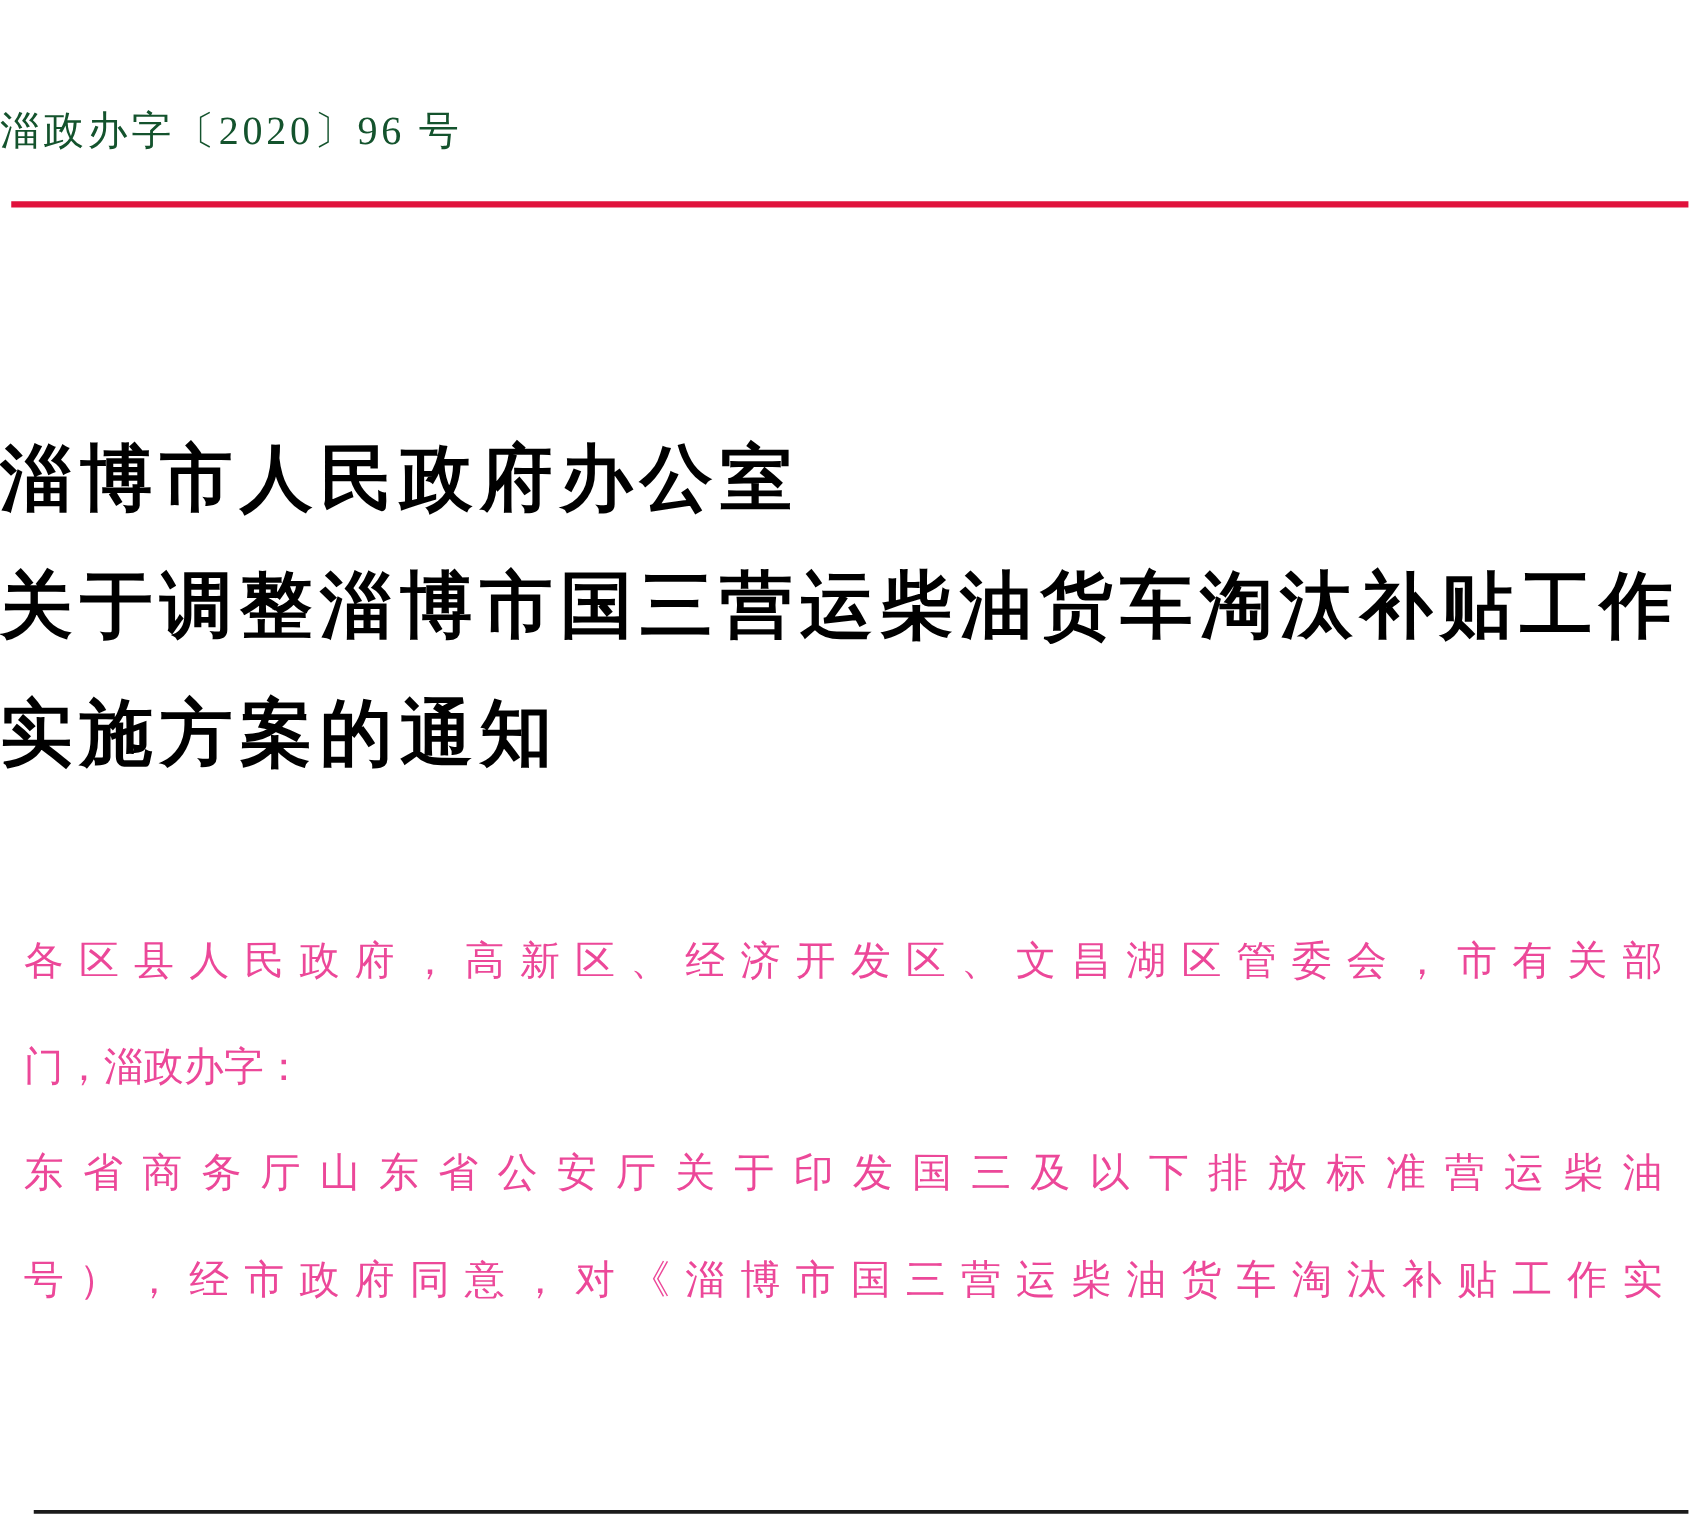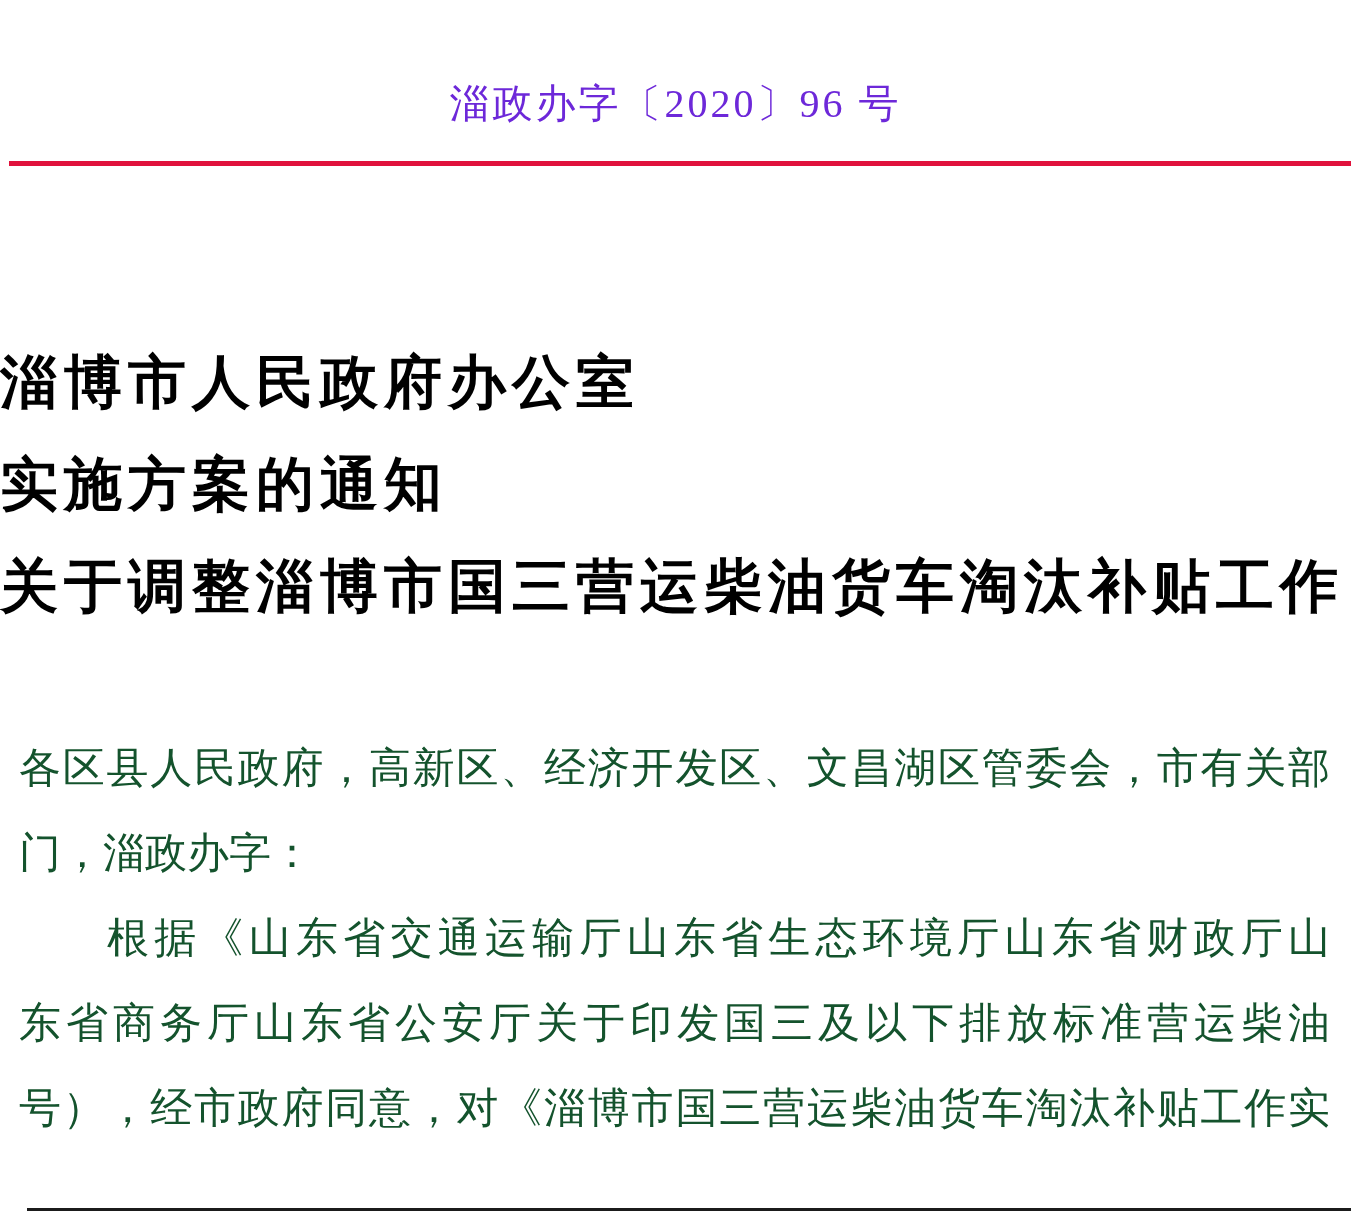--- a/index.html
+++ b/index.html
@@ -14,25 +14,24 @@
     background: var(--page-bg, #ffffff);
     overflow: hidden;
     font-family: "Liberation Serif", "DejaVu Serif", serif;
     color: var(--text-color, #000000);
   }
   .doc-number {
     position: absolute;
     top: 76px;
     left: 0;
     right: 0;
-    text-align: center;
-    font-size: 40px;
+    font-size: 32px;
     line-height: 56px;
     letter-spacing: 3px;
-    color: #6d28d9;
+    color: #14532d;
   }
   .red-rule {
     position: absolute;
     top: 161px;
     left: 9px;
     right: 0;
     height: 5px;
     background: var(--red-rule, #e0123c);
   }
   .title-block {
@@ -52,24 +51,24 @@
   }
   .body-block {
     position: absolute;
     top: 726px;
     left: 19px;
     right: 21px;
   }
   .body-line {
     height: 85px;
     line-height: 85px;
-    font-size: 42px;
+    font-size: 32px;
     white-space: nowrap;
     text-align: left;
-    color: #14532d;
+    color: #ec4899;
   }
   .body-line.justify {
     white-space: normal;
     text-align: justify;
     text-align-last: justify;
   }
   .body-line.indent {
     text-indent: 88px;
   }
   .bottom-rule {
@@ -86,27 +85,26 @@
 <body>
 
 <div class="page" style="--red-rule: #e0123c; --bottom-rule: #1b1b1b; --text-color: #000000; --page-bg: #ffffff;">
 
   <div class="doc-number">淄政办字〔2020〕96 号</div>
 
   <div class="red-rule"></div>
 
   <div class="title-block">
     <div class="title-line">淄博市人民政府办公室</div>
+    <div class="title-line">关于调整淄博市国三营运柴油货车淘汰补贴工作</div>
     <div class="title-line">实施方案的通知</div>
-    <div class="title-line">关于调整淄博市国三营运柴油货车淘汰补贴工作</div>
   </div>
 
   <div class="body-block">
     <div class="body-line justify">各区县人民政府，高新区、经济开发区、文昌湖区管委会，市有关部</div>
     <div class="body-line">门，淄政办字：</div>
-    <div class="body-line justify indent">根据《山东省交通运输厅山东省生态环境厅山东省财政厅山</div>
     <div class="body-line justify">东省商务厅山东省公安厅关于印发国三及以下排放标准营运柴油</div>
     <div class="body-line justify">号），经市政府同意，对《淄博市国三营运柴油货车淘汰补贴工作实</div>
   </div>
 
   <div class="bottom-rule"></div>
 
 </div>
 
 </body></html>

